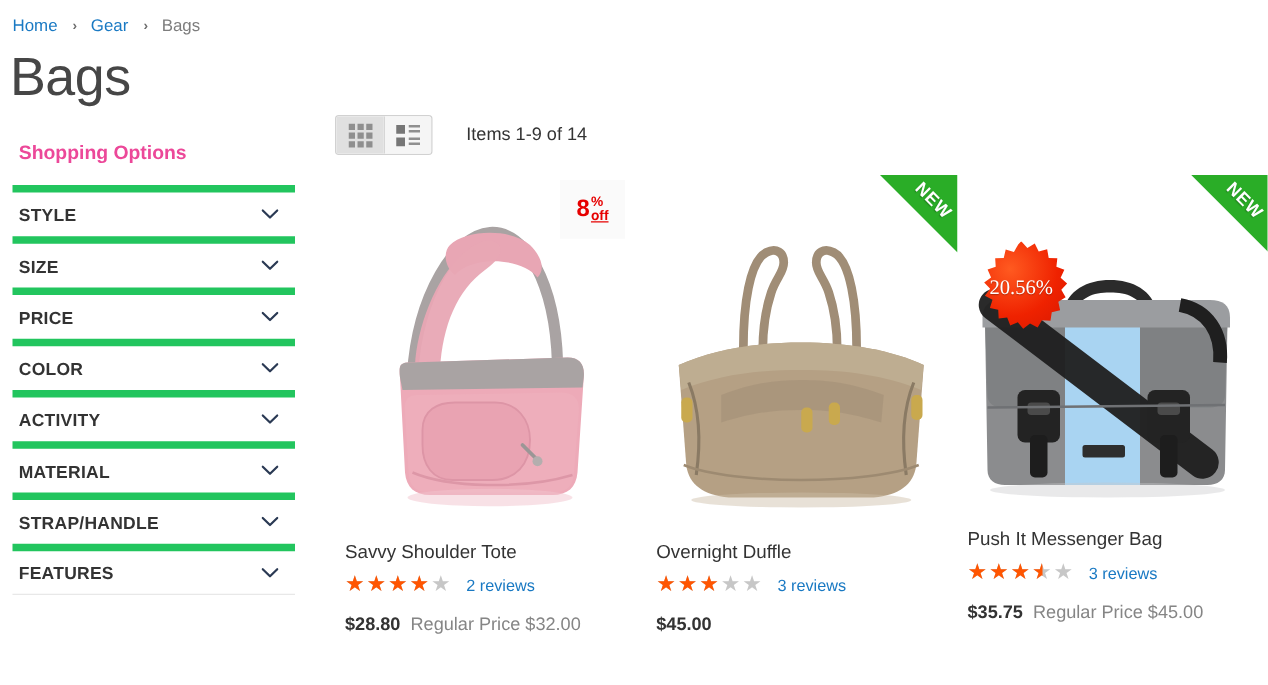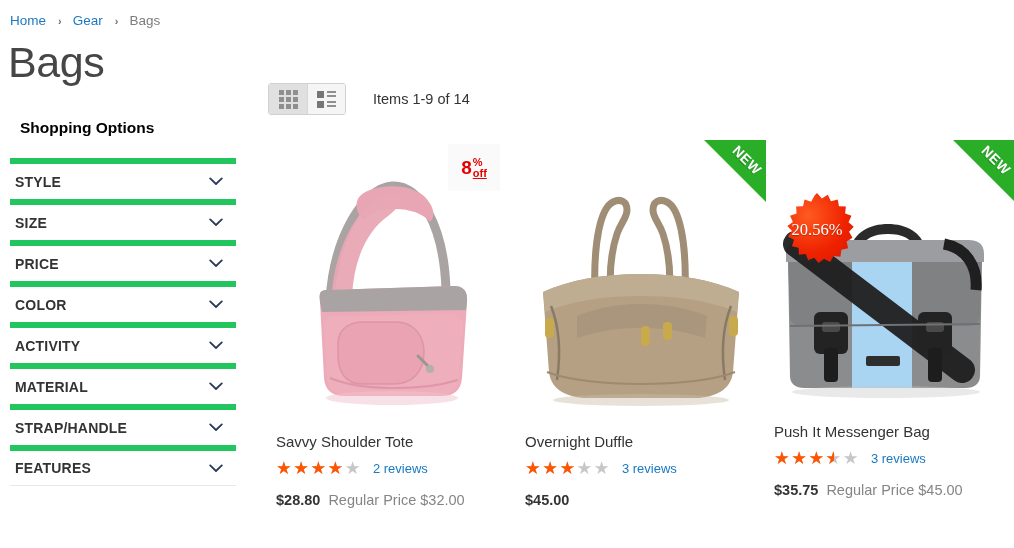--- a/index.html
+++ b/index.html
@@ -30,39 +30,39 @@
   .page-title {
     position: absolute; left: 8px; top: 36px;
     font-size: 43px; font-weight: 300;
     color: #464646; letter-spacing: -0.4px;
     line-height: 52px; margin: 0;
   }
 
   
   .sidebar { position: absolute; left: 10px; top: 114px; width: 226px; }
   .sidebar-title {
-    font-size: 15.5px; font-weight: 700; color: #000000;
-    padding: 0 0 16px 5px; margin: 5px;
+    font-size: 15.5px; font-weight: 700; color: #ec4899;
+    padding: 0 0 16px 5px; margin: 0;
   }
   .filter-item {
     display: flex; align-items: center; justify-content: space-between;
     border-top: 6px solid #22c55e;
     height: 41px; padding: 0 13px 0 5px;
     cursor: pointer;
   }
   .filter-item:last-child { border-bottom: 1px solid #e8e8e8; }
   .filter-label {
     font-size: 14px; font-weight: 700; color: #333333;
     letter-spacing: 0.2px;
   }
   .chev { width: 14px; height: 9px; flex: none; }
   .chev svg { display: block; }
 
   
-  .toolbar { position: absolute; left: 268px; top: 83px; display: flex; align-items: center; text-align: center; }
+  .toolbar { position: absolute; left: 268px; top: 92px; display: flex; align-items: center; text-align: center; }
   .view-switch {
     display: flex; border: 1px solid #d1d1d1; border-radius: 3px;
     overflow: hidden; height: 32px;
   }
   .view-btn {
     width: 38px; height: 30px;
     display: flex; align-items: center; justify-content: center;
     cursor: pointer;
   }
   .view-btn.inactive { background: #e0e0e0; }

